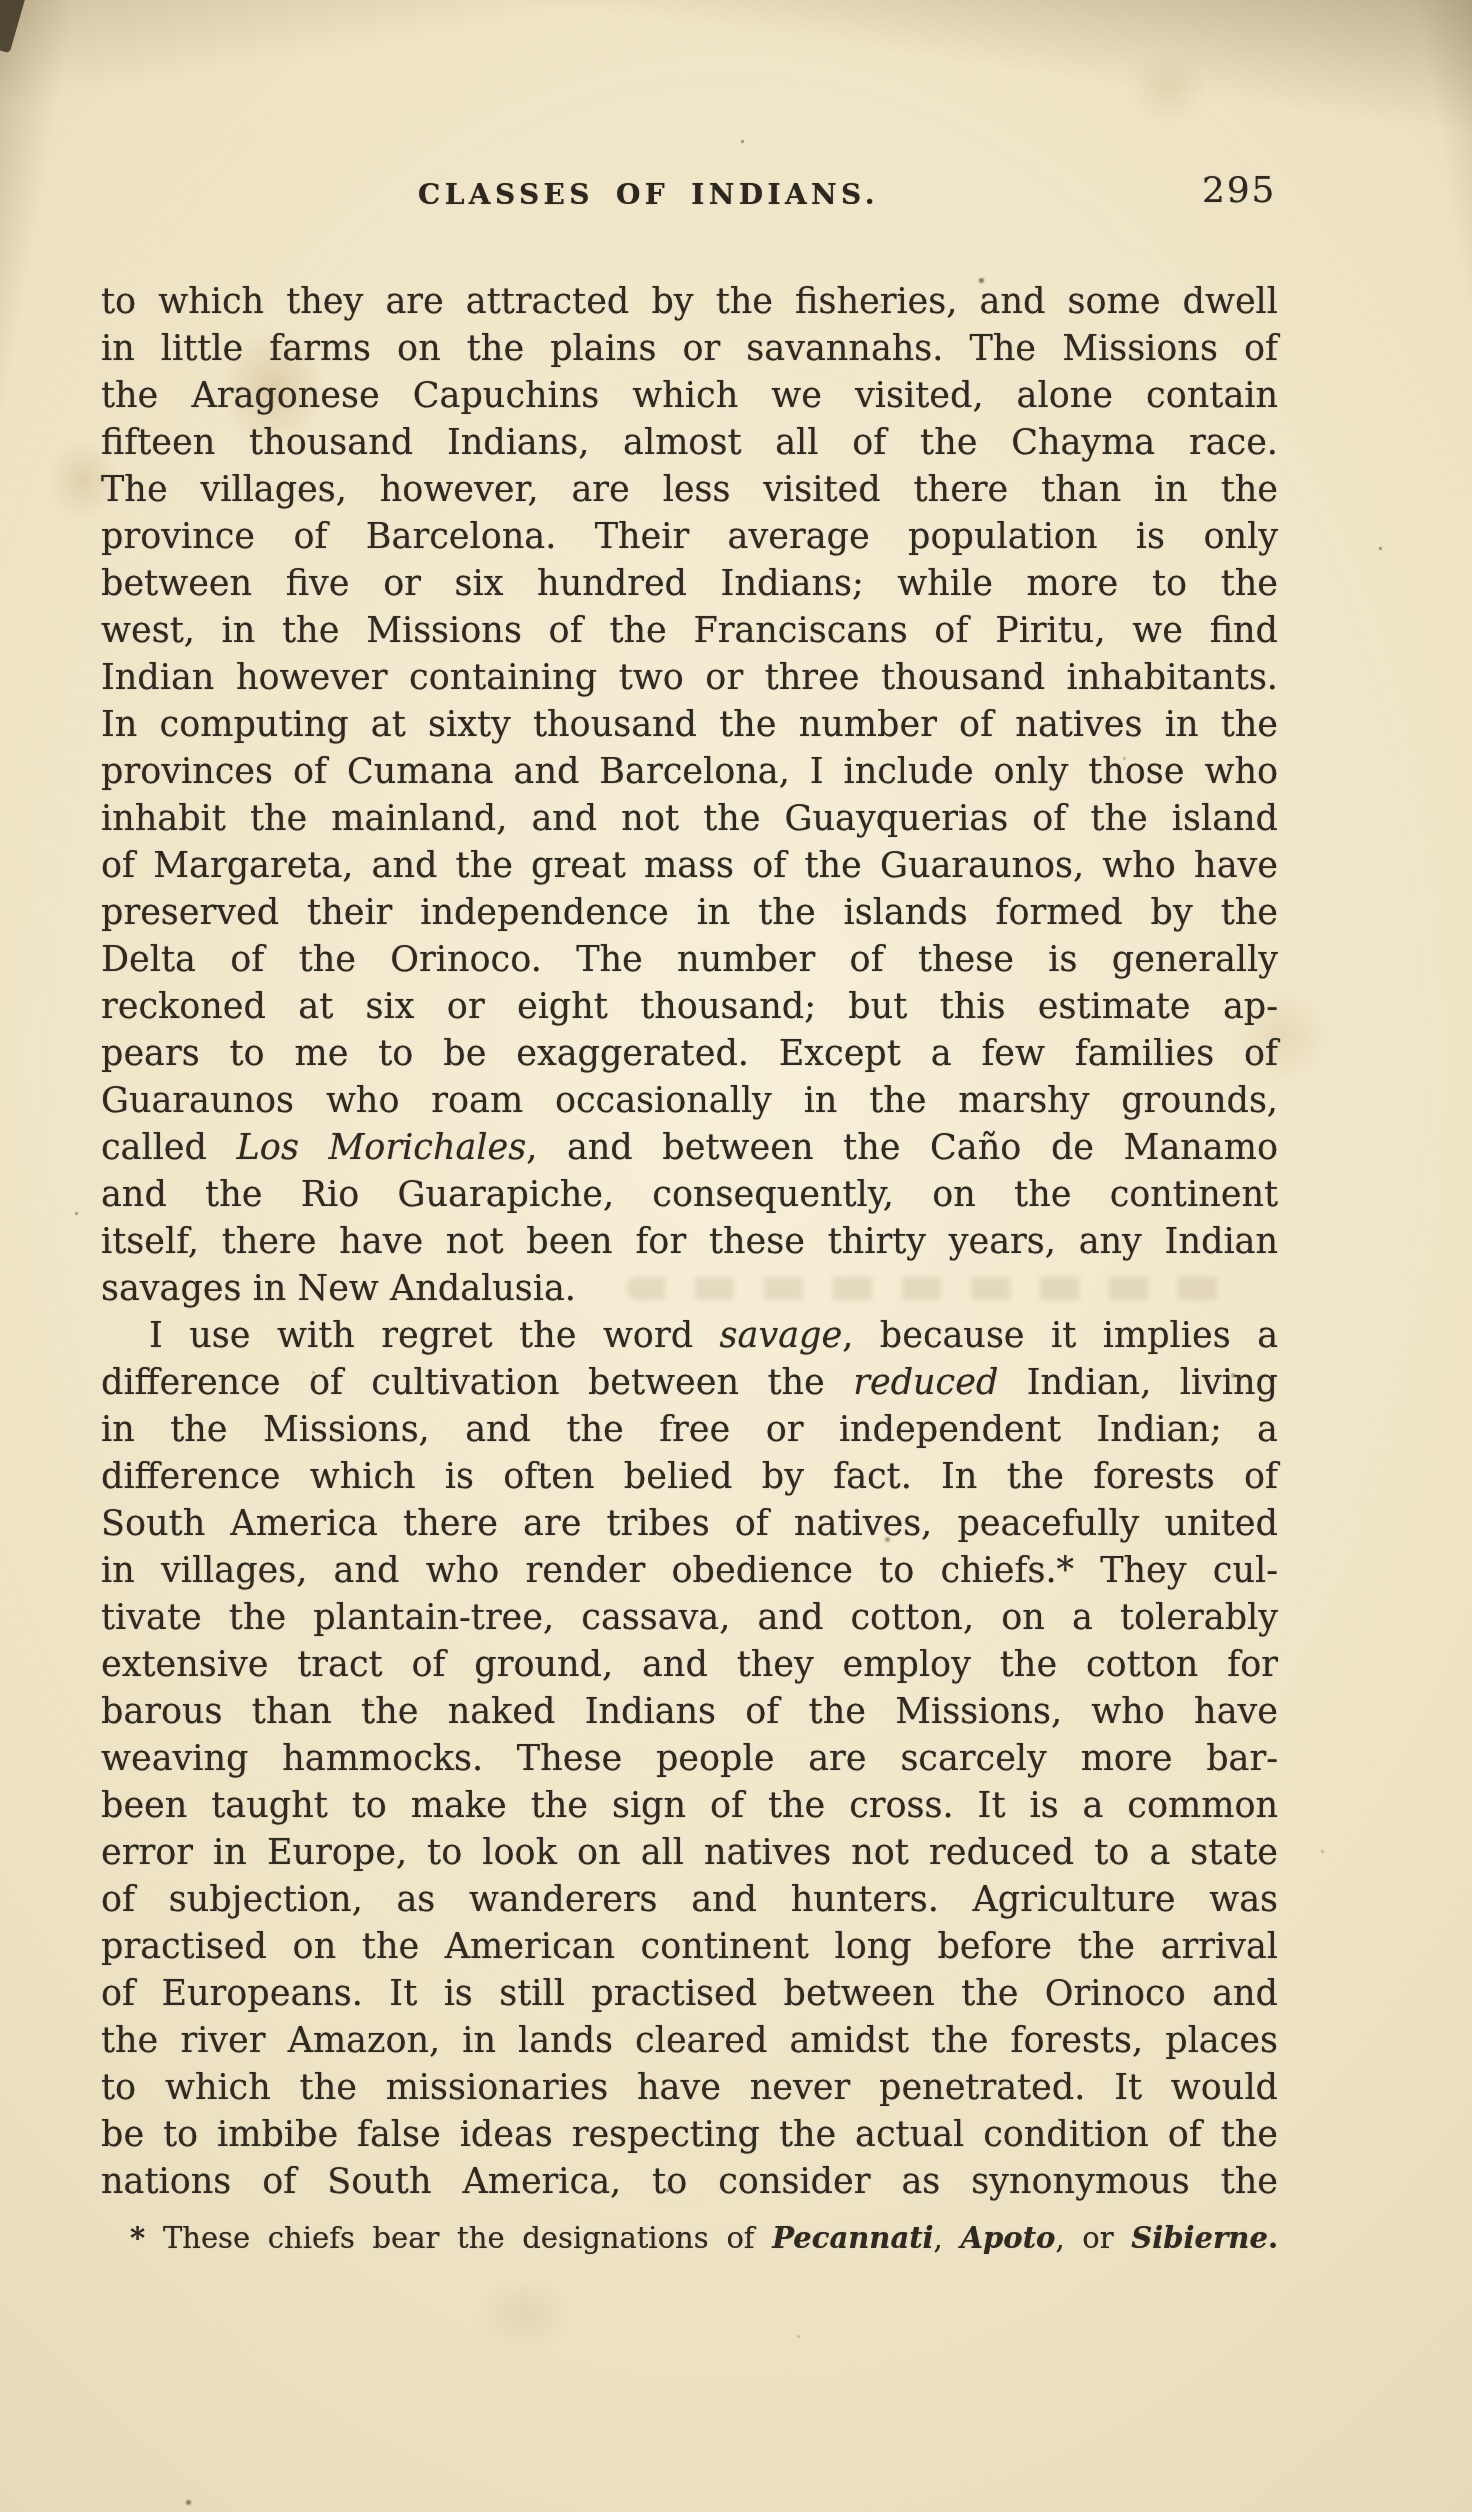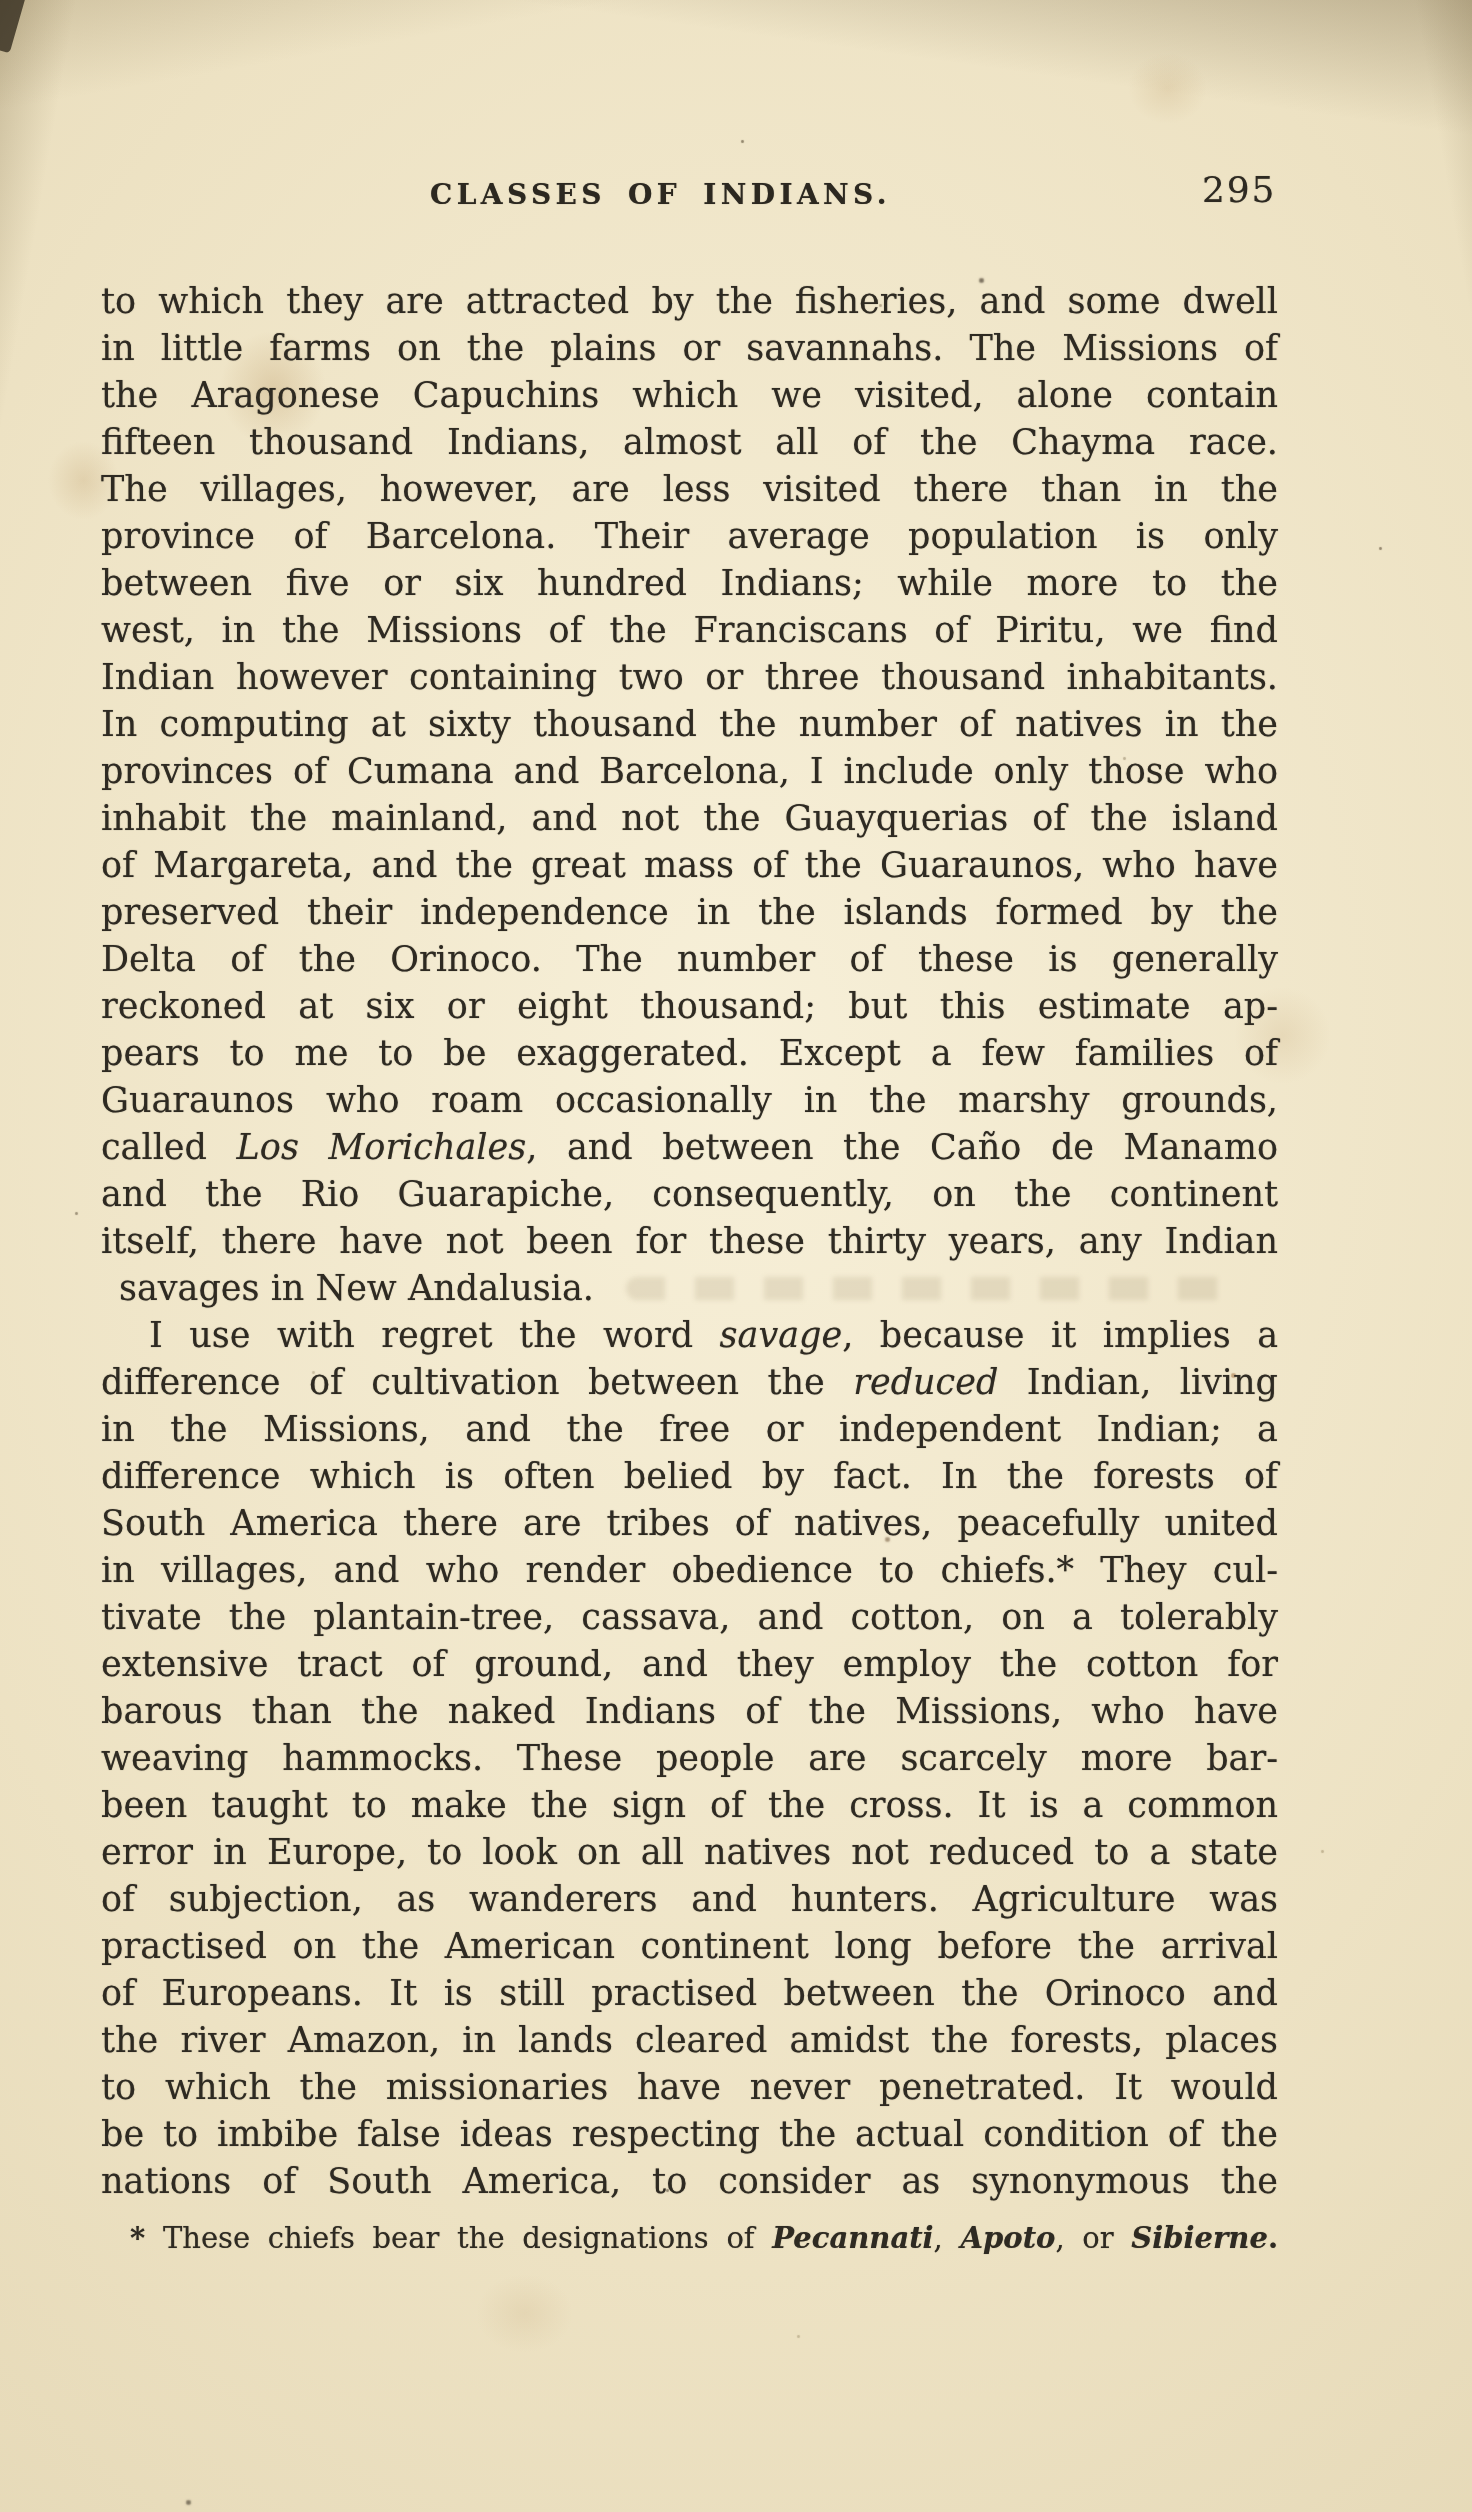--- a/index.html
+++ b/index.html
@@ -61,38 +61,37 @@
       rgba(128,108,72,.14) 0 39px, rgba(128,108,72,0) 39px 69px);
     filter:blur(2.6px);border-radius:11.5px;
   }
   
   .pagehead{position:absolute;left:101px;top:169px;width:1177px;height:56px;}
   .title{
     position:absolute;left:317px;top:8.8px;
     font-size:28px;font-weight:bold;letter-spacing:4.4px;word-spacing:8px;
     color:#2c2820;text-shadow:0 0 0.9px rgba(44,40,32,.55);
     white-space:nowrap;
-    margin-left:12px;
   }
   .pagenum{
     position:absolute;right:1.8px;top:0;
     font-size:36px;font-weight:normal;letter-spacing:1.8px;
     text-shadow:0 0 0.9px rgba(44,40,32,.5);
   }
   
   .bodytext{position:absolute;left:101px;top:278px;width:1177px;}
   .para{margin:0;}
   .line{
     height:47px;line-height:47px;
     font-size:35px;
     text-align:justify;text-align-last:justify;text-justify:inter-word;
     text-shadow:0 0 1.1px rgba(40,35,26,.5);
     white-space:normal;
   }
-  .line.last{text-align-last:left;margin-left:18px;}
+  .line.last{text-align-last:left;}
   .line.indent{padding-left:48px;}
   .line .i{font-style:italic;margin-top:45px;}
   .line .b{font-weight:bold;}
   .line .bi{font-style:italic;font-weight:bold;}
   
   .footnote{position:absolute;left:130px;top:2218px;width:1148px;}
   .footnote .line{
     font-size:29px;height:41px;line-height:41px;
     text-shadow:0 0 0.9px rgba(40,35,26,.5);
   }

